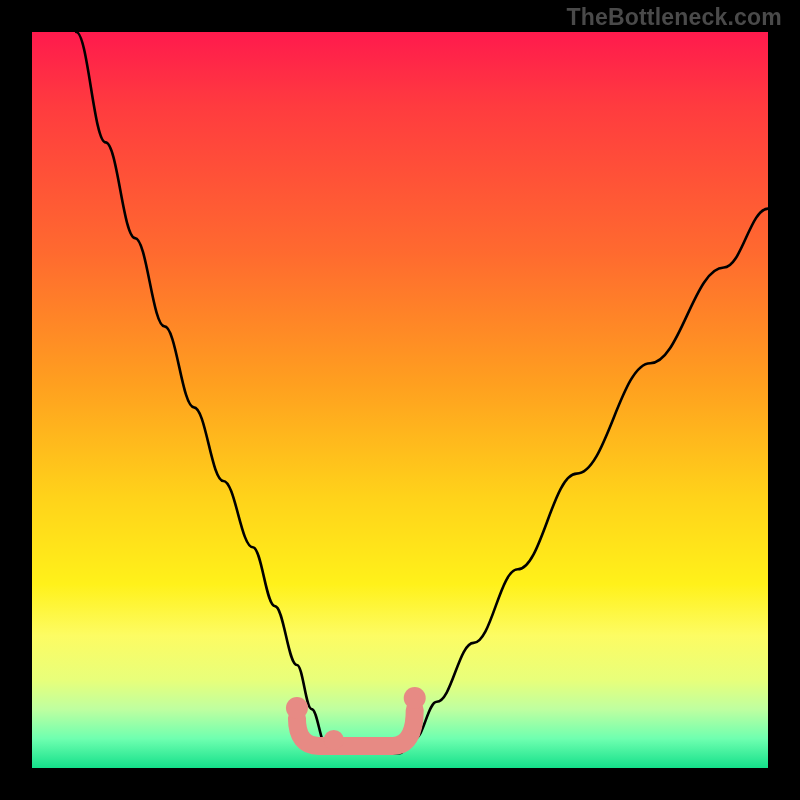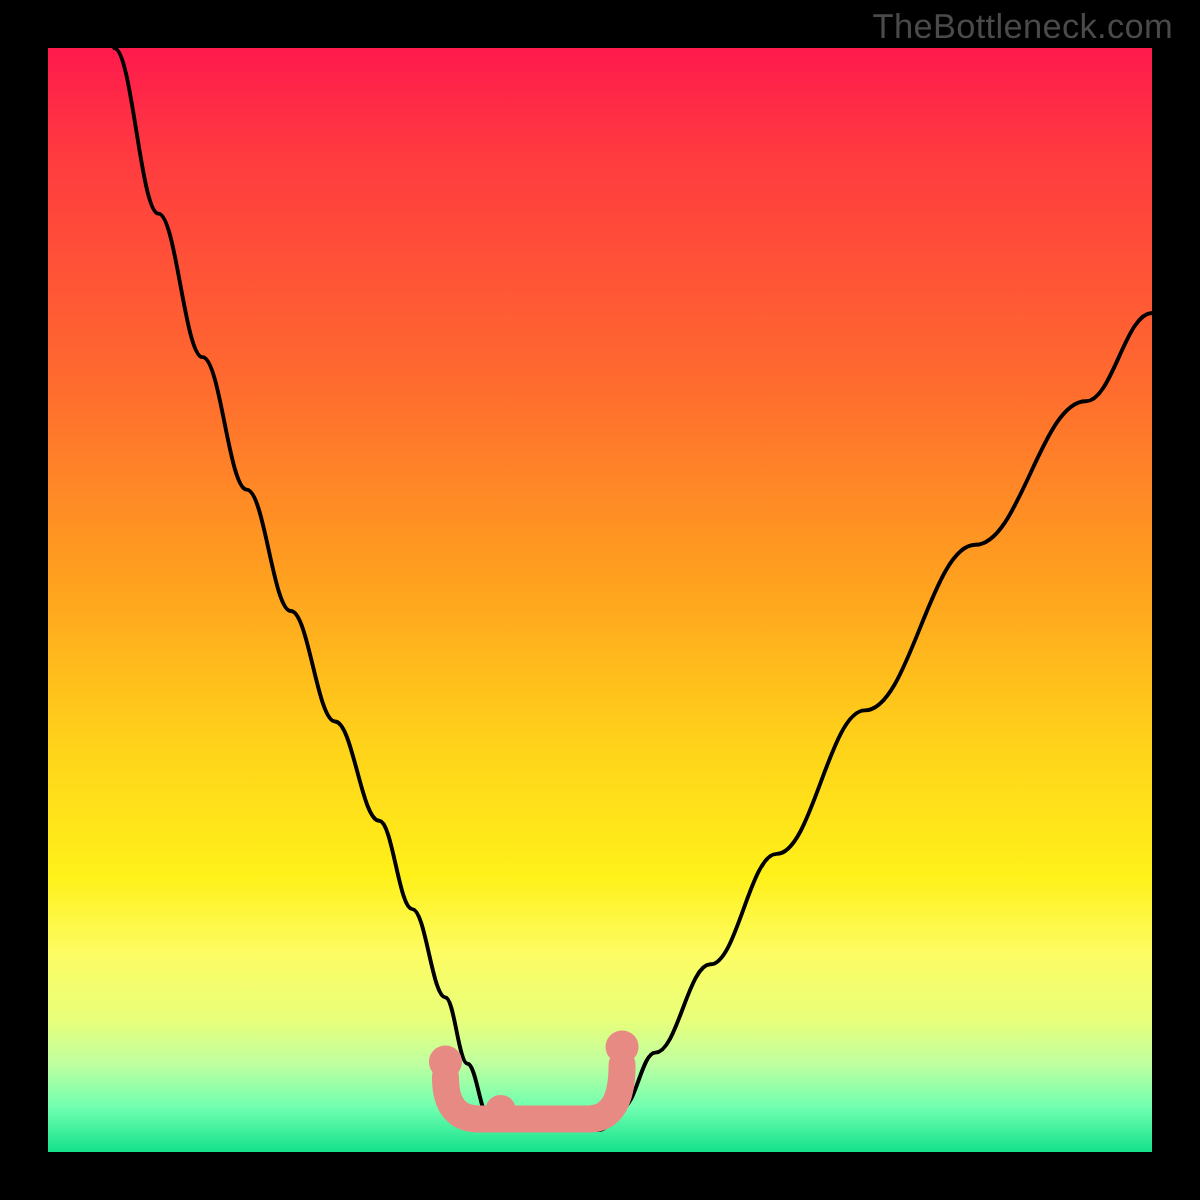--- a/index.html
+++ b/index.html
@@ -43,21 +43,21 @@
     top: 0; left: 0;
     width: 736px;
     height: 736px;
   }
   .watermark {
     position: absolute;
     top: 4px;
     right: 18px;
     color: #4a4a4a;
     font-size: 23px;
-    font-weight: 400;
+    font-weight: 700;
     letter-spacing: 0.2px;
     user-select: none;
   }
 </style>
 </head>
 <body>
 
 <div class="frame">
   <div class="watermark">TheBottleneck.com</div>
 

